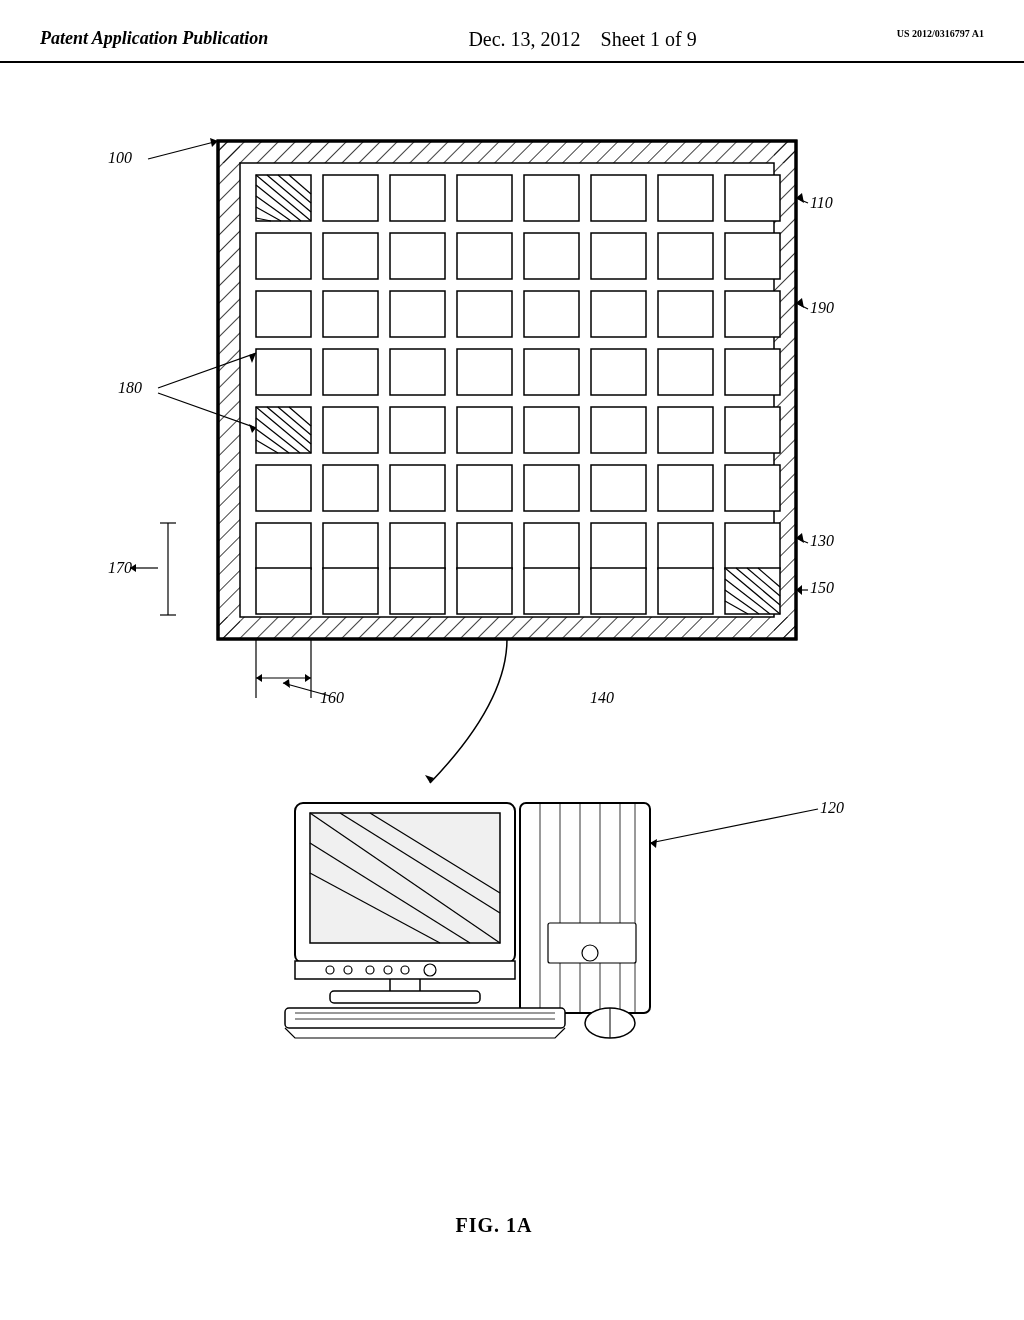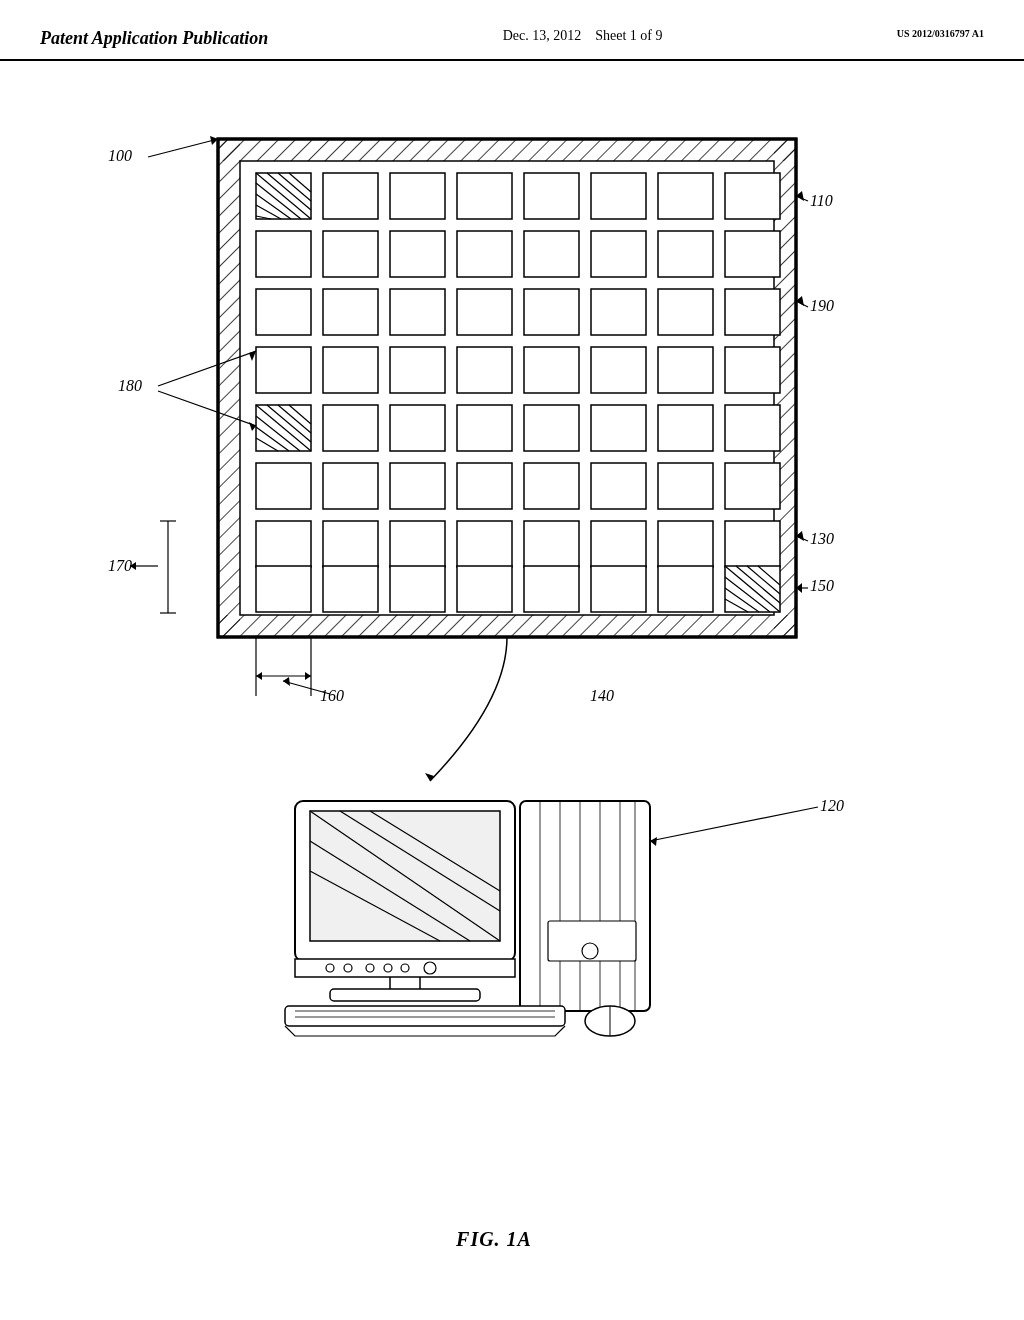--- a/index.html
+++ b/index.html
@@ -21,21 +21,21 @@
       border-bottom: 2px solid #000;
       padding-bottom: 10px;
       gap: 22px;
     }
     .header-left {
       font-size: 18px;
       font-weight: bold;
       font-style: italic;
     }
     .header-center {
-      font-size: 14px;
+      font-size: 20px;
       text-align: center;
     }
     .header-right {
       font-size: 10px;
       font-weight: bold;
     }
 
     
     .main {
       position: relative;
@@ -48,25 +48,24 @@
       position: absolute;
       top: 0;
       left: 0;
       width: 1024px;
       height: 1230px;
     }
 
     
     .fig-label {
       position: absolute;
-      bottom: 40px;
+      bottom: 56px;
       left: 50%;
       transform: translateX(-50%);
       font-size: 20px;
-      font-style: italic;
       font-weight: bold;
       letter-spacing: 1px;
     }
   </style>
 </head>
 <body>
 
 <div class="header">
   <div class="header-left">Patent Application Publication</div>
   <div class="header-center">

